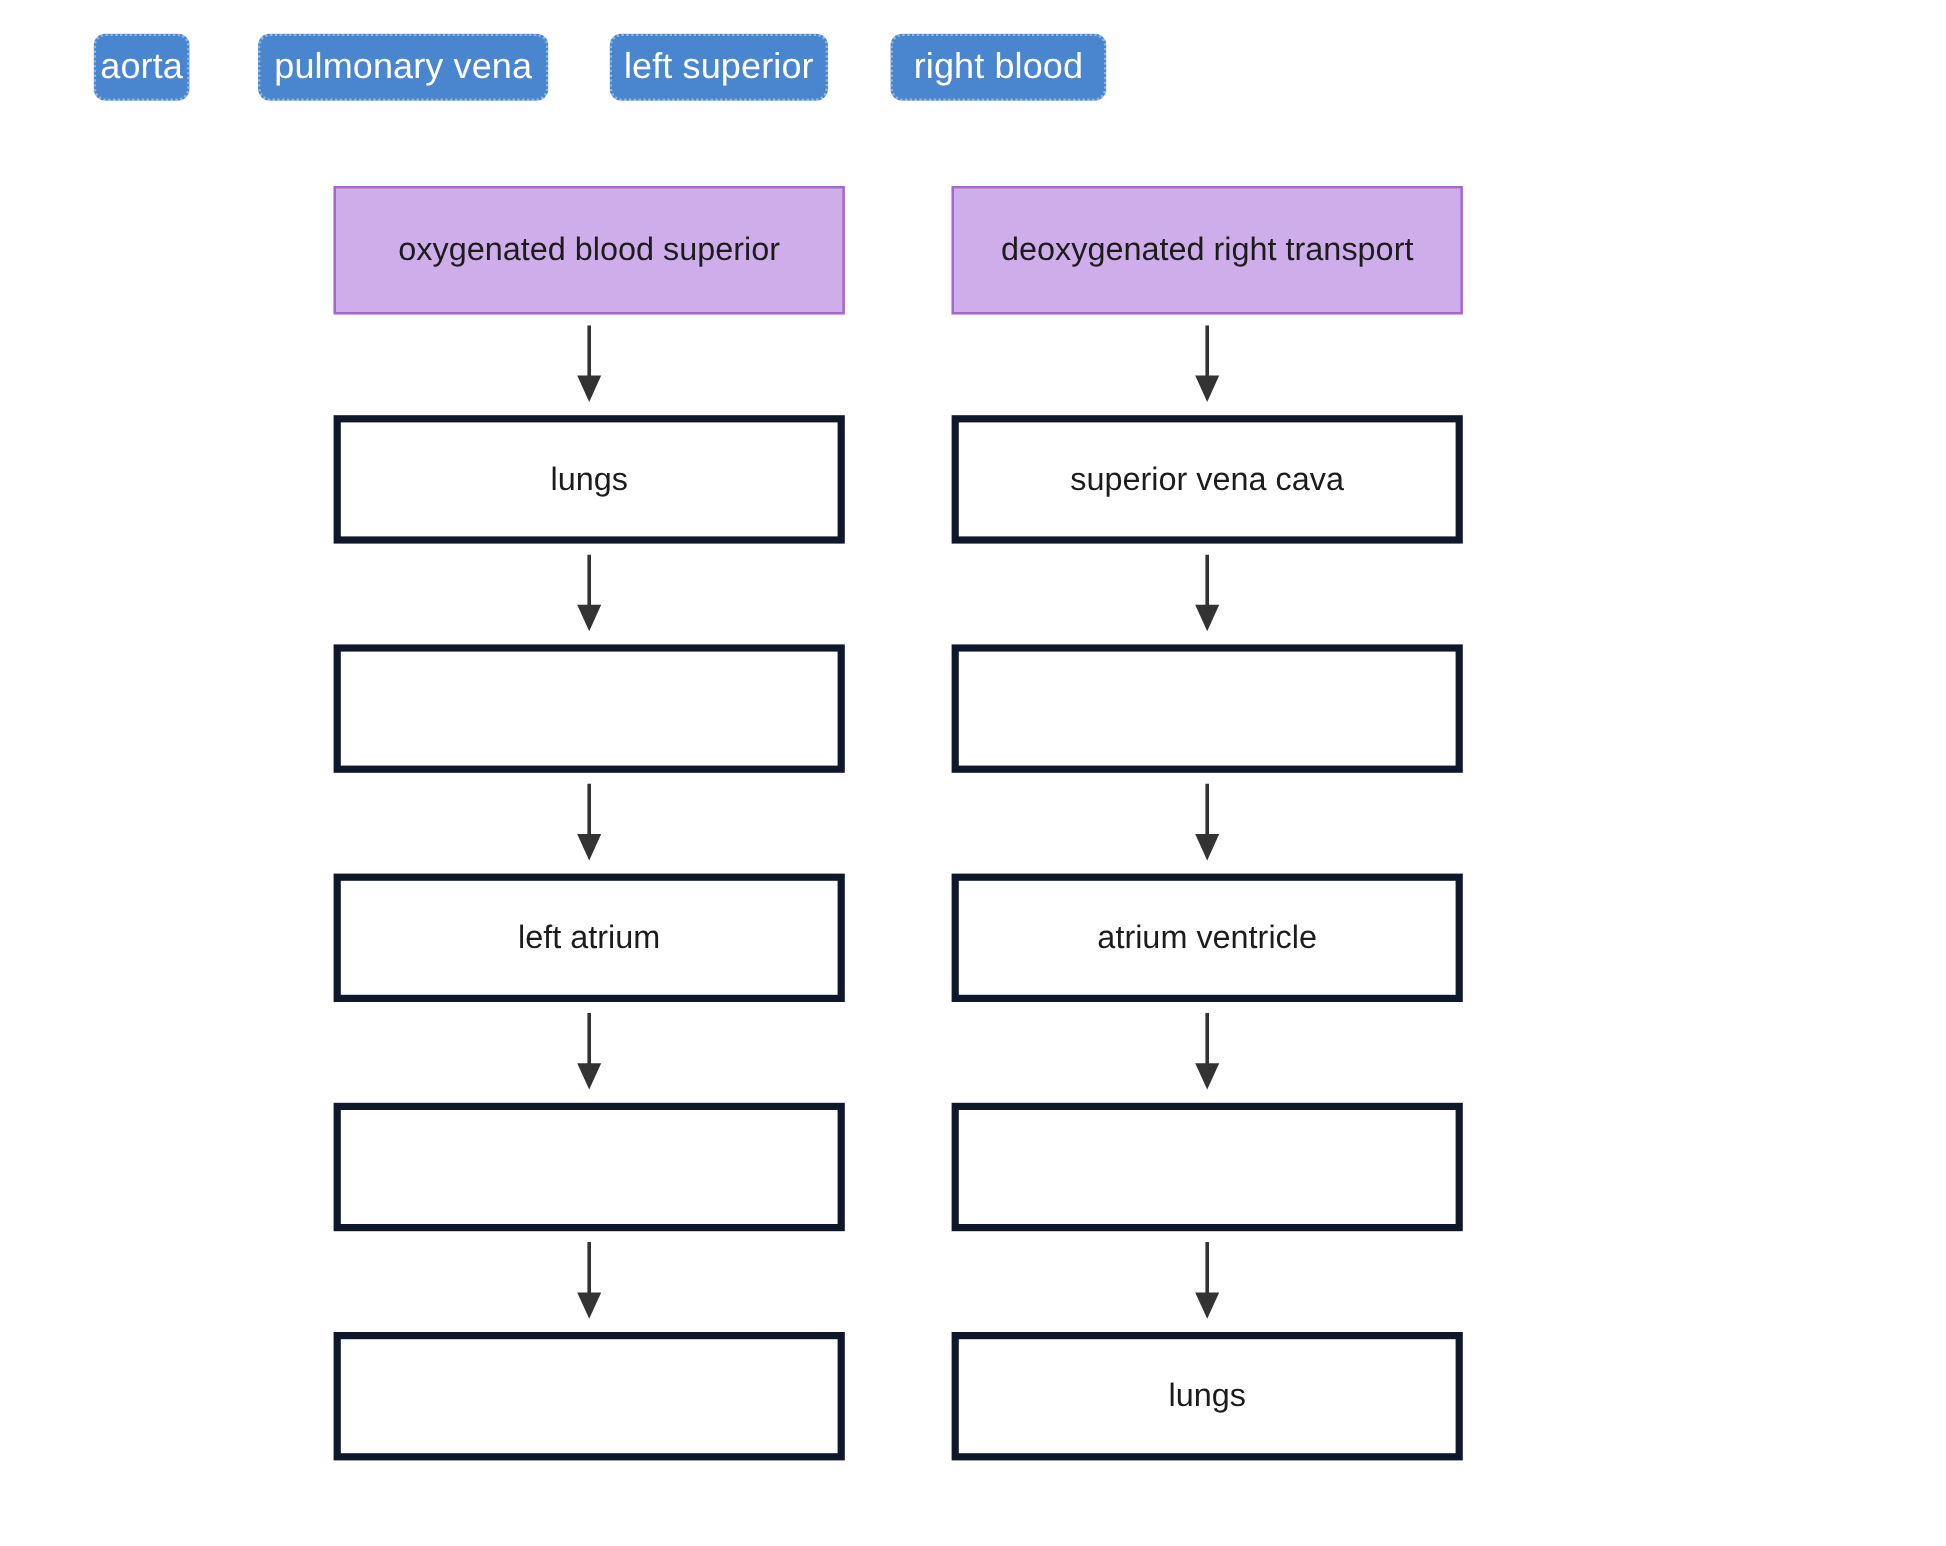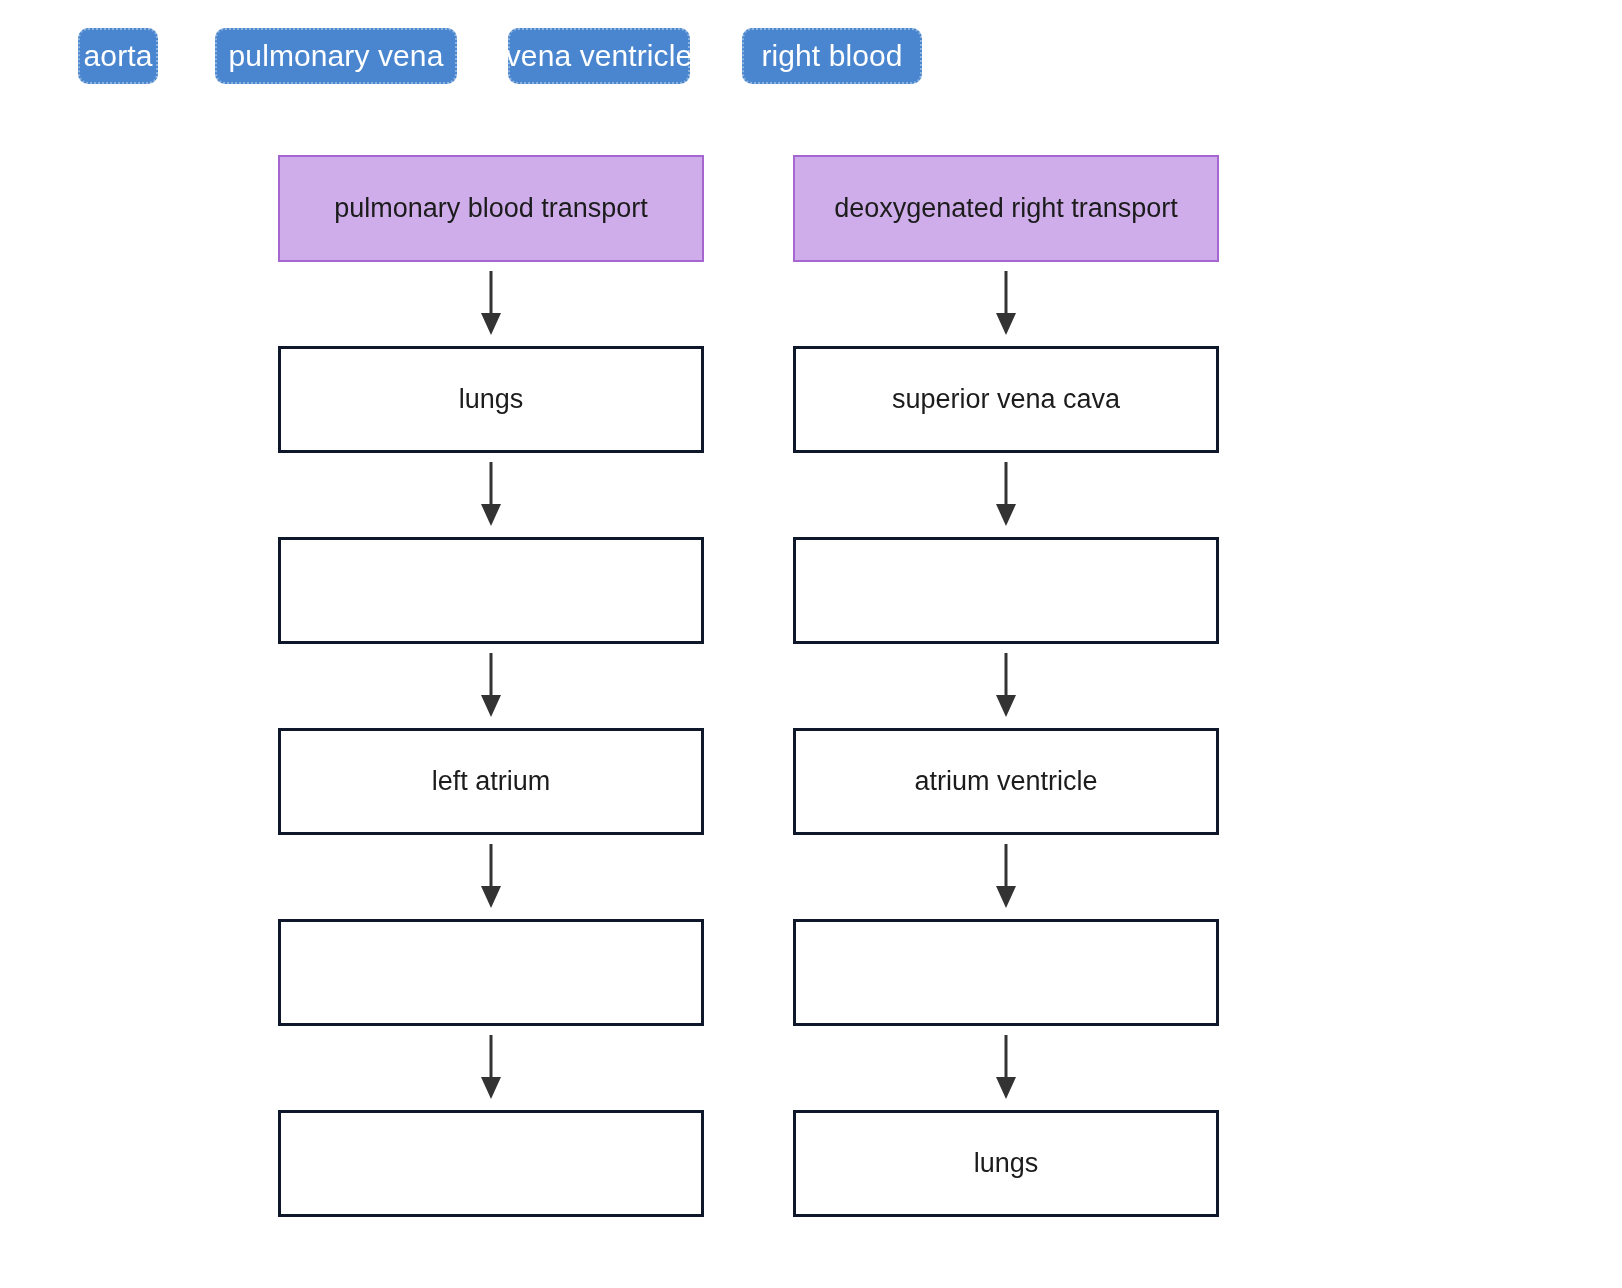--- a/index.html
+++ b/index.html
@@ -73,21 +73,21 @@
     color: #1c1c1c;
     line-height: 1.2;
     padding: 4px 10px;
   }
   .flow-box.header {
     background: #cfadea;
     border: 2px solid #a566cf;
   }
   .flow-box.slot {
     background: #ffffff;
-    border: 3px solid #0f172a;
+    border: 6px solid #0f172a;
   }
   .flow-box.slot.empty {
     color: transparent;
   }
 
   
   .arrow {
     height: 84px;
     display: flex;
     align-items: center;
@@ -98,26 +98,26 @@
   }
 </style>
 </head>
 <body>
 
 <div id="page">
 
   <div id="word-bank">
       <div class="chip" style="left: 78px; width: 80px;">aorta</div>
       <div class="chip" style="left: 215px; width: 242px;">pulmonary vena</div>
-      <div class="chip" style="left: 508px; width: 182px;">vena ventricle</div>
+      <div class="chip" style="left: 508px; width: 182px;">left superior</div>
       <div class="chip" style="left: 742px; width: 180px;">right blood</div>
     </div>
 
   <div class="column" id="column-left">
-      <div class="flow-box header">pulmonary blood transport</div>
+      <div class="flow-box header">oxygenated blood superior</div>
       <div class="arrow">
         <svg width="26" height="66" viewBox="0 0 26 66" aria-hidden="true">
           <line x1="13" y1="0" x2="13" y2="46" stroke="#333333" stroke-width="3"></line>
           <polygon points="13,64 3,42 23,42" fill="#333333"></polygon>
         </svg>
       </div>
       <div class="flow-box slot">lungs</div>
       <div class="arrow">
         <svg width="26" height="66" viewBox="0 0 26 66" aria-hidden="true">
           <line x1="13" y1="0" x2="13" y2="46" stroke="#333333" stroke-width="3"></line>

